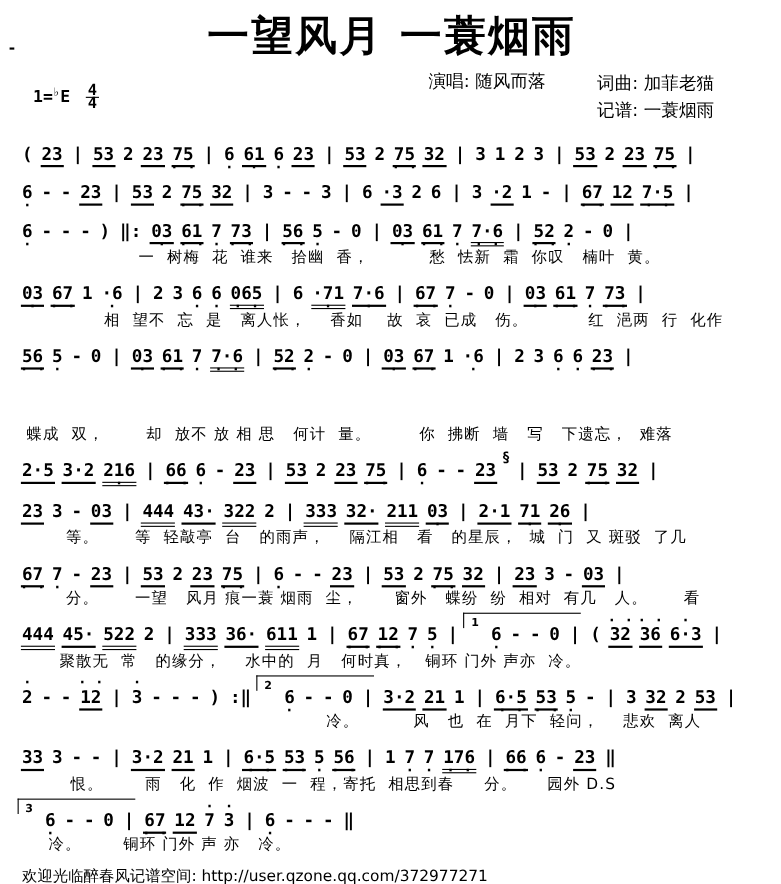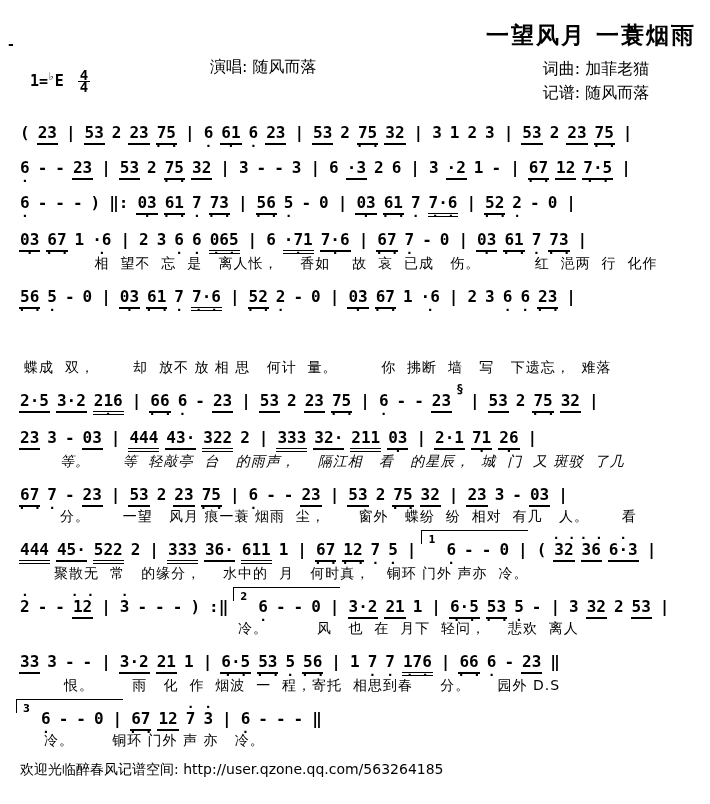--- a/index.html
+++ b/index.html
@@ -1,26 +1,26 @@
 <!DOCTYPE html>
 <html><head>
 <meta charset="utf-8">
 <style>
   html,body{margin:0;padding:0;background:#ffffff;color:#000;}
   body{width:710px;height:804px;overflow:hidden;font-family:"DejaVu Sans",sans-serif;}
   .page{padding:6px 14px 0 16px;position:relative;}
   .margin-dash{position:absolute;left:8px;top:36px;font-weight:bold;font-size:14px;}
-  .title{text-align:right;font-size:23px;font-weight:bold;letter-spacing:2px;margin-top:14px;
+  .title{text-align:center;font-size:38px;font-weight:bold;letter-spacing:2px;margin-top:1px;
          font-family:"DejaVu Serif",serif;}
   .headrow{display:flex;margin-top:6px;font-size:15px;}
   .keysig{width:180px;font-family:"DejaVu Sans Mono",monospace;font-weight:bold;display:flex;align-items:center;padding-left:14px;}
   .flat{font-size:11px;vertical-align:super;position:relative;top:-5px;}
   .timesig{display:inline-block;margin-left:14px;text-align:center;line-height:11px;font-size:14px;}
   .timesig .tu{border-bottom:1.5px solid #000;display:block;padding:0 2px;}
-  .singer{flex:1;text-align:left;font-size:16px;}
+  .singer{flex:1;text-align:right;font-size:16px;}
   .credits{width:200px;text-align:center;font-size:16px;line-height:24px;}
   .systems{margin-top:10px;}
   .system{margin-bottom:5px;}
   .notes{white-space:nowrap;font-family:"DejaVu Sans Mono",monospace;font-weight:bold;
          font-size:16px;padding-top:9px;line-height:18px;}
   .tok{display:inline-block;position:relative;margin:0 3px;padding:0 1px 1px 1px;}
   .u1{border-bottom:2px solid #000;}
   .u2{border-bottom:4px double #000;}
   .tok[data-db]::after{content:attr(data-db);position:absolute;left:50%;transform:translateX(-50%);
         top:100%;margin-top:-1px;font-size:13px;line-height:8px;}
@@ -50,67 +50,68 @@
         <span class="flat">♭</span>
         <span>E</span>
       <span class="timesig">
         <span class="tu">4</span>
         <span class="tl">4</span>
       </span>
     </div>
     <div class="singer">演唱: 随风而落</div>
     <div class="credits">
       <div>词曲: 加菲老猫</div>
-      <div>记谱: 随风而落</div>
+      <div>记谱: 一蓑烟雨</div>
     </div>
   </div>
 
   <div class="systems">
       <div class="system">
         <div class="notes"><span class="tok paren">(</span><span class="tok u1">23</span><span class="bar">|</span><span class="tok u1">53</span><span class="tok">2</span><span class="tok u1">23</span><span class="tok u1" data-db="· ·">75</span><span class="bar">|</span><span class="tok" data-db="·">6</span><span class="tok u1" data-db="·">61</span><span class="tok" data-db="·">6</span><span class="tok u1">23</span><span class="bar">|</span><span class="tok u1">53</span><span class="tok">2</span><span class="tok u1" data-db="· ·">75</span><span class="tok u1">32</span><span class="bar">|</span><span class="tok">3</span><span class="tok">1</span><span class="tok">2</span><span class="tok">3</span><span class="bar">|</span><span class="tok u1">53</span><span class="tok">2</span><span class="tok u1">23</span><span class="tok u1" data-db="· ·">75</span><span class="bar">|</span></div>
       </div>
       <div class="system">
         <div class="notes"><span class="tok" data-db="·">6</span><span class="tok">-</span><span class="tok">-</span><span class="tok u1">23</span><span class="bar">|</span><span class="tok u1">53</span><span class="tok">2</span><span class="tok u1" data-db="· ·">75</span><span class="tok u1">32</span><span class="bar">|</span><span class="tok">3</span><span class="tok">-</span><span class="tok">-</span><span class="tok">3</span><span class="bar">|</span><span class="tok">6</span><span class="tok u1">·3</span><span class="tok">2</span><span class="tok">6</span><span class="bar">|</span><span class="tok">3</span><span class="tok u1">·2</span><span class="tok">1</span><span class="tok">-</span><span class="bar">|</span><span class="tok u1" data-db="· ·">67</span><span class="tok u1">12</span><span class="tok u1" data-db="· ·">7·5</span><span class="bar">|</span></div>
       </div>
       <div class="system">
         <div class="notes"><span class="tok" data-db="·">6</span><span class="tok">-</span><span class="tok">-</span><span class="tok">-</span><span class="tok paren">)</span><span class="bar">‖:</span><span class="tok u1" data-db="·">03</span><span class="tok u1" data-db="· ·">61</span><span class="tok" data-db="·">7</span><span class="tok u1" data-db="· ·">73</span><span class="bar">|</span><span class="tok u1" data-db="· ·">56</span><span class="tok" data-db="·">5</span><span class="tok">-</span><span class="tok">0</span><span class="bar">|</span><span class="tok u1" data-db="·">03</span><span class="tok u1" data-db="· ·">61</span><span class="tok" data-db="·">7</span><span class="tok u2" data-db="· ·">7·6</span><span class="bar">|</span><span class="tok u1" data-db="· ·">52</span><span class="tok" data-db="·">2</span><span class="tok">-</span><span class="tok">0</span><span class="bar">|</span></div>
+        <div class="lyrics" style="padding-left: 110px;">一  树梅  花  谁来   拾幽  香，          愁  怯新  霜  你叹   楠叶  黄。</div>
       </div>
       <div class="system">
         <div class="notes"><span class="tok u1" data-db="·">03</span><span class="tok u1" data-db="· ·">67</span><span class="tok">1</span><span class="tok" data-db="·">·6</span><span class="bar">|</span><span class="tok">2</span><span class="tok">3</span><span class="tok" data-db="·">6</span><span class="tok" data-db="·">6</span><span class="tok u2" data-db="· ·">065</span><span class="bar">|</span><span class="tok">6</span><span class="tok u2" data-db="·">·71</span><span class="tok u1" data-db="·">7·6</span><span class="bar">|</span><span class="tok u1" data-db="· ·">67</span><span class="tok" data-db="·">7</span><span class="tok">-</span><span class="tok">0</span><span class="bar">|</span><span class="tok u1" data-db="·">03</span><span class="tok u1" data-db="· ·">61</span><span class="tok" data-db="·">7</span><span class="tok u1" data-db="· ·">73</span><span class="bar">|</span></div>
         <div class="lyrics" style="padding-left: 40px; text-align: center;">相  望不  忘  是   离人怅，    香如    故  哀  已成   伤。          红  浥两  行  化作</div>
       </div>
       <div class="system">
         <div class="notes"><span class="tok u1" data-db="· ·">56</span><span class="tok" data-db="·">5</span><span class="tok">-</span><span class="tok">0</span><span class="bar">|</span><span class="tok u1" data-db="·">03</span><span class="tok u1" data-db="· ·">61</span><span class="tok" data-db="·">7</span><span class="tok u2" data-db="· ·">7·6</span><span class="bar">|</span><span class="tok u1" data-db="· ·">52</span><span class="tok" data-db="·">2</span><span class="tok">-</span><span class="tok">0</span><span class="bar">|</span><span class="tok u1" data-db="·">03</span><span class="tok u1" data-db="· ·">67</span><span class="tok">1</span><span class="tok" data-db="·">·6</span><span class="bar">|</span><span class="tok">2</span><span class="tok">3</span><span class="tok" data-db="·">6</span><span class="tok" data-db="·">6</span><span class="tok u1" data-db="· ·">23</span><span class="bar">|</span></div>
         <div class="lyrics" style="padding-left: 8px; margin-top: 48px;">蝶成  双，       却  放不 放 相 思   何计  量。        你  拂断  墙   写   下遗忘，  难落</div>
       </div>
       <div class="system">
         <div class="notes"><span class="tok u1">2·5</span><span class="tok u1">3·2</span><span class="tok u2" data-db="·">216</span><span class="bar">|</span><span class="tok u1" data-db="· ·">66</span><span class="tok" data-db="·">6</span><span class="tok">-</span><span class="tok u1">23</span><span class="bar">|</span><span class="tok u1">53</span><span class="tok">2</span><span class="tok u1">23</span><span class="tok u1" data-db="· ·">75</span><span class="bar">|</span><span class="tok" data-db="·">6</span><span class="tok">-</span><span class="tok">-</span><span class="tok u1">23</span><span class="segno">§</span><span class="bar">|</span><span class="tok u1">53</span><span class="tok">2</span><span class="tok u1" data-db="· ·">75</span><span class="tok u1">32</span><span class="bar">|</span></div>
       </div>
       <div class="system">
         <div class="notes"><span class="tok u1">23</span><span class="tok">3</span><span class="tok">-</span><span class="tok u1">03</span><span class="bar">|</span><span class="tok u2">444</span><span class="tok u1">43·</span><span class="tok u2">322</span><span class="tok">2</span><span class="bar">|</span><span class="tok u2">333</span><span class="tok u1">32·</span><span class="tok u2">211</span><span class="tok u1" data-db="·">03</span><span class="bar">|</span><span class="tok u1">2·1</span><span class="tok u1" data-db="·">71</span><span class="tok u1" data-db="·">26</span><span class="bar">|</span></div>
-        <div class="lyrics" style="padding-left: 44px; font-style: italic;">等。      等  轻敲亭  台   的雨声，    隔江相   看   的星辰，  城  门  又 斑驳  了几</div>
+        <div class="lyrics" style="padding-left: 44px;">等。      等  轻敲亭  台   的雨声，    隔江相   看   的星辰，  城  门  又 斑驳  了几</div>
       </div>
       <div class="system">
         <div class="notes"><span class="tok u1" data-db="· ·">67</span><span class="tok" data-db="·">7</span><span class="tok">-</span><span class="tok u1">23</span><span class="bar">|</span><span class="tok u1">53</span><span class="tok">2</span><span class="tok u1">23</span><span class="tok u1" data-db="· ·">75</span><span class="bar">|</span><span class="tok" data-db="·">6</span><span class="tok">-</span><span class="tok">-</span><span class="tok u1">23</span><span class="bar">|</span><span class="tok u1">53</span><span class="tok">2</span><span class="tok u1" data-db="· ·">75</span><span class="tok u1">32</span><span class="bar">|</span><span class="tok u1">23</span><span class="tok">3</span><span class="tok">-</span><span class="tok u1">03</span><span class="bar">|</span></div>
         <div class="lyrics" style="padding-left: 44px;">分。      一望   风月 痕一蓑 烟雨  尘，      窗外   蝶纷  纷  相对  有几   人。      看</div>
       </div>
       <div class="system">
         <div class="notes"><span class="tok u2">444</span><span class="tok u1">45·</span><span class="tok u2">522</span><span class="tok">2</span><span class="bar">|</span><span class="tok u2">333</span><span class="tok u1">36·</span><span class="tok u2">611</span><span class="tok">1</span><span class="bar">|</span><span class="tok u1" data-db="· ·">67</span><span class="tok u1" data-db="· ·">12</span><span class="tok" data-db="·">7</span><span class="tok" data-db="·">5</span><span class="bar">|</span><span class="volta">1</span><span class="tok" data-db="·">6</span><span class="tok">-</span><span class="tok">-</span><span class="tok">0</span><span class="bar">|</span><span class="tok paren">(</span><span class="tok u1" data-da="· ·">32</span><span class="tok u1" data-da="· ·">36</span><span class="tok u1" data-da="·">6·3</span><span class="bar">|</span></div>
         <div class="lyrics" style="padding-left: 38px;">聚散无  常   的缘分，    水中的  月   何时真，   铜环 门外 声亦  冷。</div>
       </div>
       <div class="system">
         <div class="notes"><span class="tok" data-da="·">2</span><span class="tok">-</span><span class="tok">-</span><span class="tok u1" data-da="· ·">12</span><span class="bar">|</span><span class="tok" data-da="·">3</span><span class="tok">-</span><span class="tok">-</span><span class="tok">-</span><span class="tok paren">)</span><span class="bar">:‖</span><span class="volta">2</span><span class="tok" data-db="·">6</span><span class="tok">-</span><span class="tok">-</span><span class="tok">0</span><span class="bar">|</span><span class="tok u1">3·2</span><span class="tok u1">21</span><span class="tok">1</span><span class="bar">|</span><span class="tok u1" data-db="· ·">6·5</span><span class="tok u1" data-db="· ·">53</span><span class="tok" data-db="·">5</span><span class="tok">-</span><span class="bar">|</span><span class="tok">3</span><span class="tok u1">32</span><span class="tok">2</span><span class="tok u1">53</span><span class="bar">|</span></div>
-        <div class="lyrics" style="padding-left: 222px;">冷。         风   也  在  月下  轻问，    悲欢  离人</div>
+        <div class="lyrics" style="padding-left: 222px; text-align: center;">冷。         风   也  在  月下  轻问，    悲欢  离人</div>
       </div>
       <div class="system">
         <div class="notes"><span class="tok u1">33</span><span class="tok">3</span><span class="tok">-</span><span class="tok">-</span><span class="bar">|</span><span class="tok u1">3·2</span><span class="tok u1">21</span><span class="tok">1</span><span class="bar">|</span><span class="tok u1" data-db="· ·">6·5</span><span class="tok u1" data-db="· ·">53</span><span class="tok" data-db="·">5</span><span class="tok u1" data-db="· ·">56</span><span class="bar">|</span><span class="tok">1</span><span class="tok" data-db="·">7</span><span class="tok" data-db="·">7</span><span class="tok u2" data-db="· ·">176</span><span class="bar">|</span><span class="tok u1" data-db="· ·">66</span><span class="tok" data-db="·">6</span><span class="tok">-</span><span class="tok u1">23</span><span class="bar">‖</span></div>
         <div class="lyrics" style="padding-left: 48px;">恨。       雨   化  作  烟波  一  程，寄托  相思到春     分。     园外 D.S</div>
       </div>
       <div class="system">
         <div class="notes"><span class="volta">3</span><span class="tok" data-db="·">6</span><span class="tok">-</span><span class="tok">-</span><span class="tok">0</span><span class="bar">|</span><span class="tok u1" data-db="· ·">67</span><span class="tok u1">12</span><span class="tok" data-da="·">7</span><span class="tok" data-da="·">3</span><span class="bar">|</span><span class="tok" data-db="·">6</span><span class="tok">-</span><span class="tok">-</span><span class="tok">-</span><span class="bar">‖</span></div>
         <div class="lyrics" style="padding-left: 28px;">冷。       铜环 门外 声 亦   冷。</div>
       </div>
     </div>
 
   <div class="footer">
-    <span>欢迎光临醉春风记谱空间: </span><a href="#">http://user.qzone.qq.com/563264185</a>
+    <span>欢迎光临醉春风记谱空间: </span><a href="#">http://user.qzone.qq.com/372977271</a>
   </div>
 </div>
 
 </body></html>

